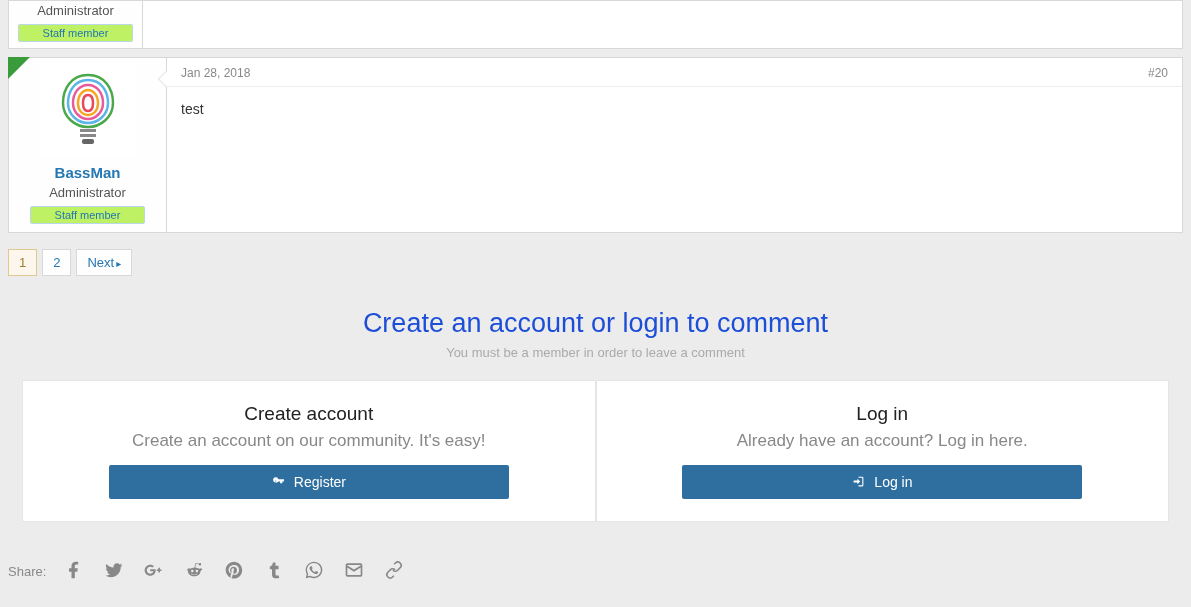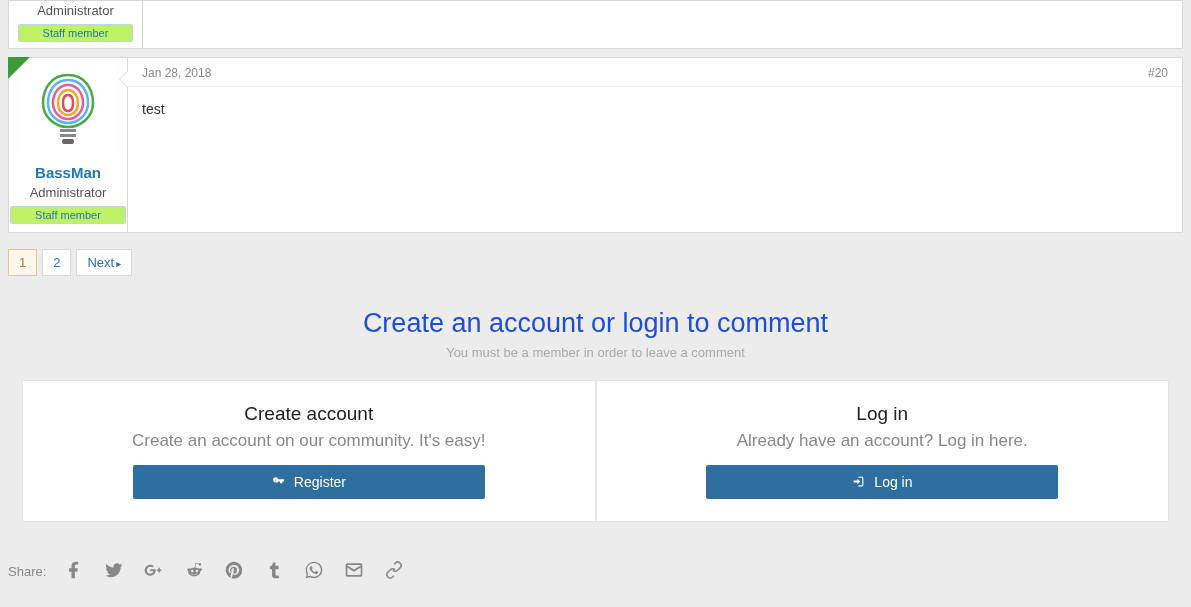--- a/index.html
+++ b/index.html
@@ -4,21 +4,21 @@
 <style>
 * { box-sizing: border-box; margin: 0; padding: 0; }
 body { font-family: 'Segoe UI', Arial, sans-serif; font-size: 13px; background: #ececec; color: #333; width: 1191px; }
 .prev-post { margin: 0 8px 8px 8px; display: flex; }
 .prev-user { width: 135px; background: #fefefe; border: 1px solid #d8d8d8; text-align: center; padding-bottom: 6px; }
 .prev-user .role { color: #555; font-size: 13px; padding: 2px 0; }
 .staff-badge { display: inline-block; background: #bef264; border: 1px solid #b8d8ea; color: #2577b1; font-size: 11px; padding: 2px 24px; border-radius: 2px; margin-top: 4px; }
 .prev-body { flex: 1; background: #fff; border: 1px solid #d8d8d8; border-left: none; min-height: 20px; }
 
 .post { margin: 8px; display: flex; }
-.user-col { width: 120px; background: #fefefe; border: 1px solid #d8d8d8; text-align: center; position: relative; padding-bottom: 8px; }
+.user-col { width: 159px; background: #fefefe; border: 1px solid #d8d8d8; text-align: center; position: relative; padding-bottom: 8px; }
 .corner { position: absolute; top: -1px; left: -1px; width: 0; height: 0; border-top: 22px solid #3a9b3a; border-right: 22px solid transparent; }
 .avatar { width: 96px; height: 96px; margin: 4px auto; background: #fff; display: flex; align-items: center; justify-content: center; }
 .username { color: #2577b1; font-weight: 600; font-size: 15px; padding: 2px 0; }
 .user-col .role { color: #555; font-size: 13px; padding: 2px 0; }
 .post-body { flex: 1; background: #ffffff; border: 1px solid #d8d8d8; border-left: none; position: relative; }
 .post-body::before { content: ''; position: absolute; left: -9px; top: 12px; width: 0; height: 0; border-top: 9px solid transparent; border-bottom: 9px solid transparent; border-right: 9px solid #d8d8d8; }
 .post-body::after { content: ''; position: absolute; left: -8px; top: 13px; width: 0; height: 0; border-top: 8px solid transparent; border-bottom: 8px solid transparent; border-right: 8px solid #fff; }
 .post-header { padding: 8px 14px 6px; border-bottom: 1px solid #eee; display: flex; justify-content: space-between; font-size: 12px; color: #888; }
 .post-number { color: #888; }
 .post-content { padding: 14px; font-size: 14px; color: #333; min-height: 120px; }
@@ -29,21 +29,21 @@
 .pagenav a.next::after { content: '▸'; font-size: 10px; margin-left: 2px; }
 
 .cta { text-align: center; padding: 24px 8px 12px; }
 .cta h2 { font-size: 27px; font-weight: 400; color: #1d4ed8; }
 .cta p { color: #aaa; font-size: 13px; margin-top: 6px; }
 
 .boxes { display: flex; padding: 8px 22px 24px; }
 .box { flex: 1; background: #fff; border: 1px solid #e5e5e5; padding: 22px; text-align: center; }
 .box h3 { font-size: 19px; font-weight: 400; color: #222; }
 .box p { color: #888; font-size: 17px; margin: 6px 0 14px; }
-.btn { display: block; background: #2f6f9f; color: #fff; border: none; padding: 9px 0; width: 352px; margin: 0 auto; font-size: 14px; cursor: pointer; border-radius: 2px; }
+.btn { display: block; background: #2f6f9f; color: #fff; border: none; padding: 9px 0; width: 400px; margin: 0 auto; font-size: 14px; cursor: pointer; border-radius: 2px; }
 .btn .icon { margin-right: 6px; font-size: 12px; }
 
 .share { padding: 14px 8px; display: flex; align-items: center; gap: 18px; color: #888; font-size: 13px; }
 .share .social { display: flex; gap: 20px; }
 .share .social svg { width: 20px; height: 20px; fill: #888; }
 .share .social span { cursor: pointer; }
 
 .breadcrumb { padding: 10px 8px 20px; font-size: 13px; color: #2577b1; }
 .breadcrumb a { color: #2577b1; text-decoration: none; }
 .breadcrumb .sep { color: #bbb; margin: 0 6px; }

